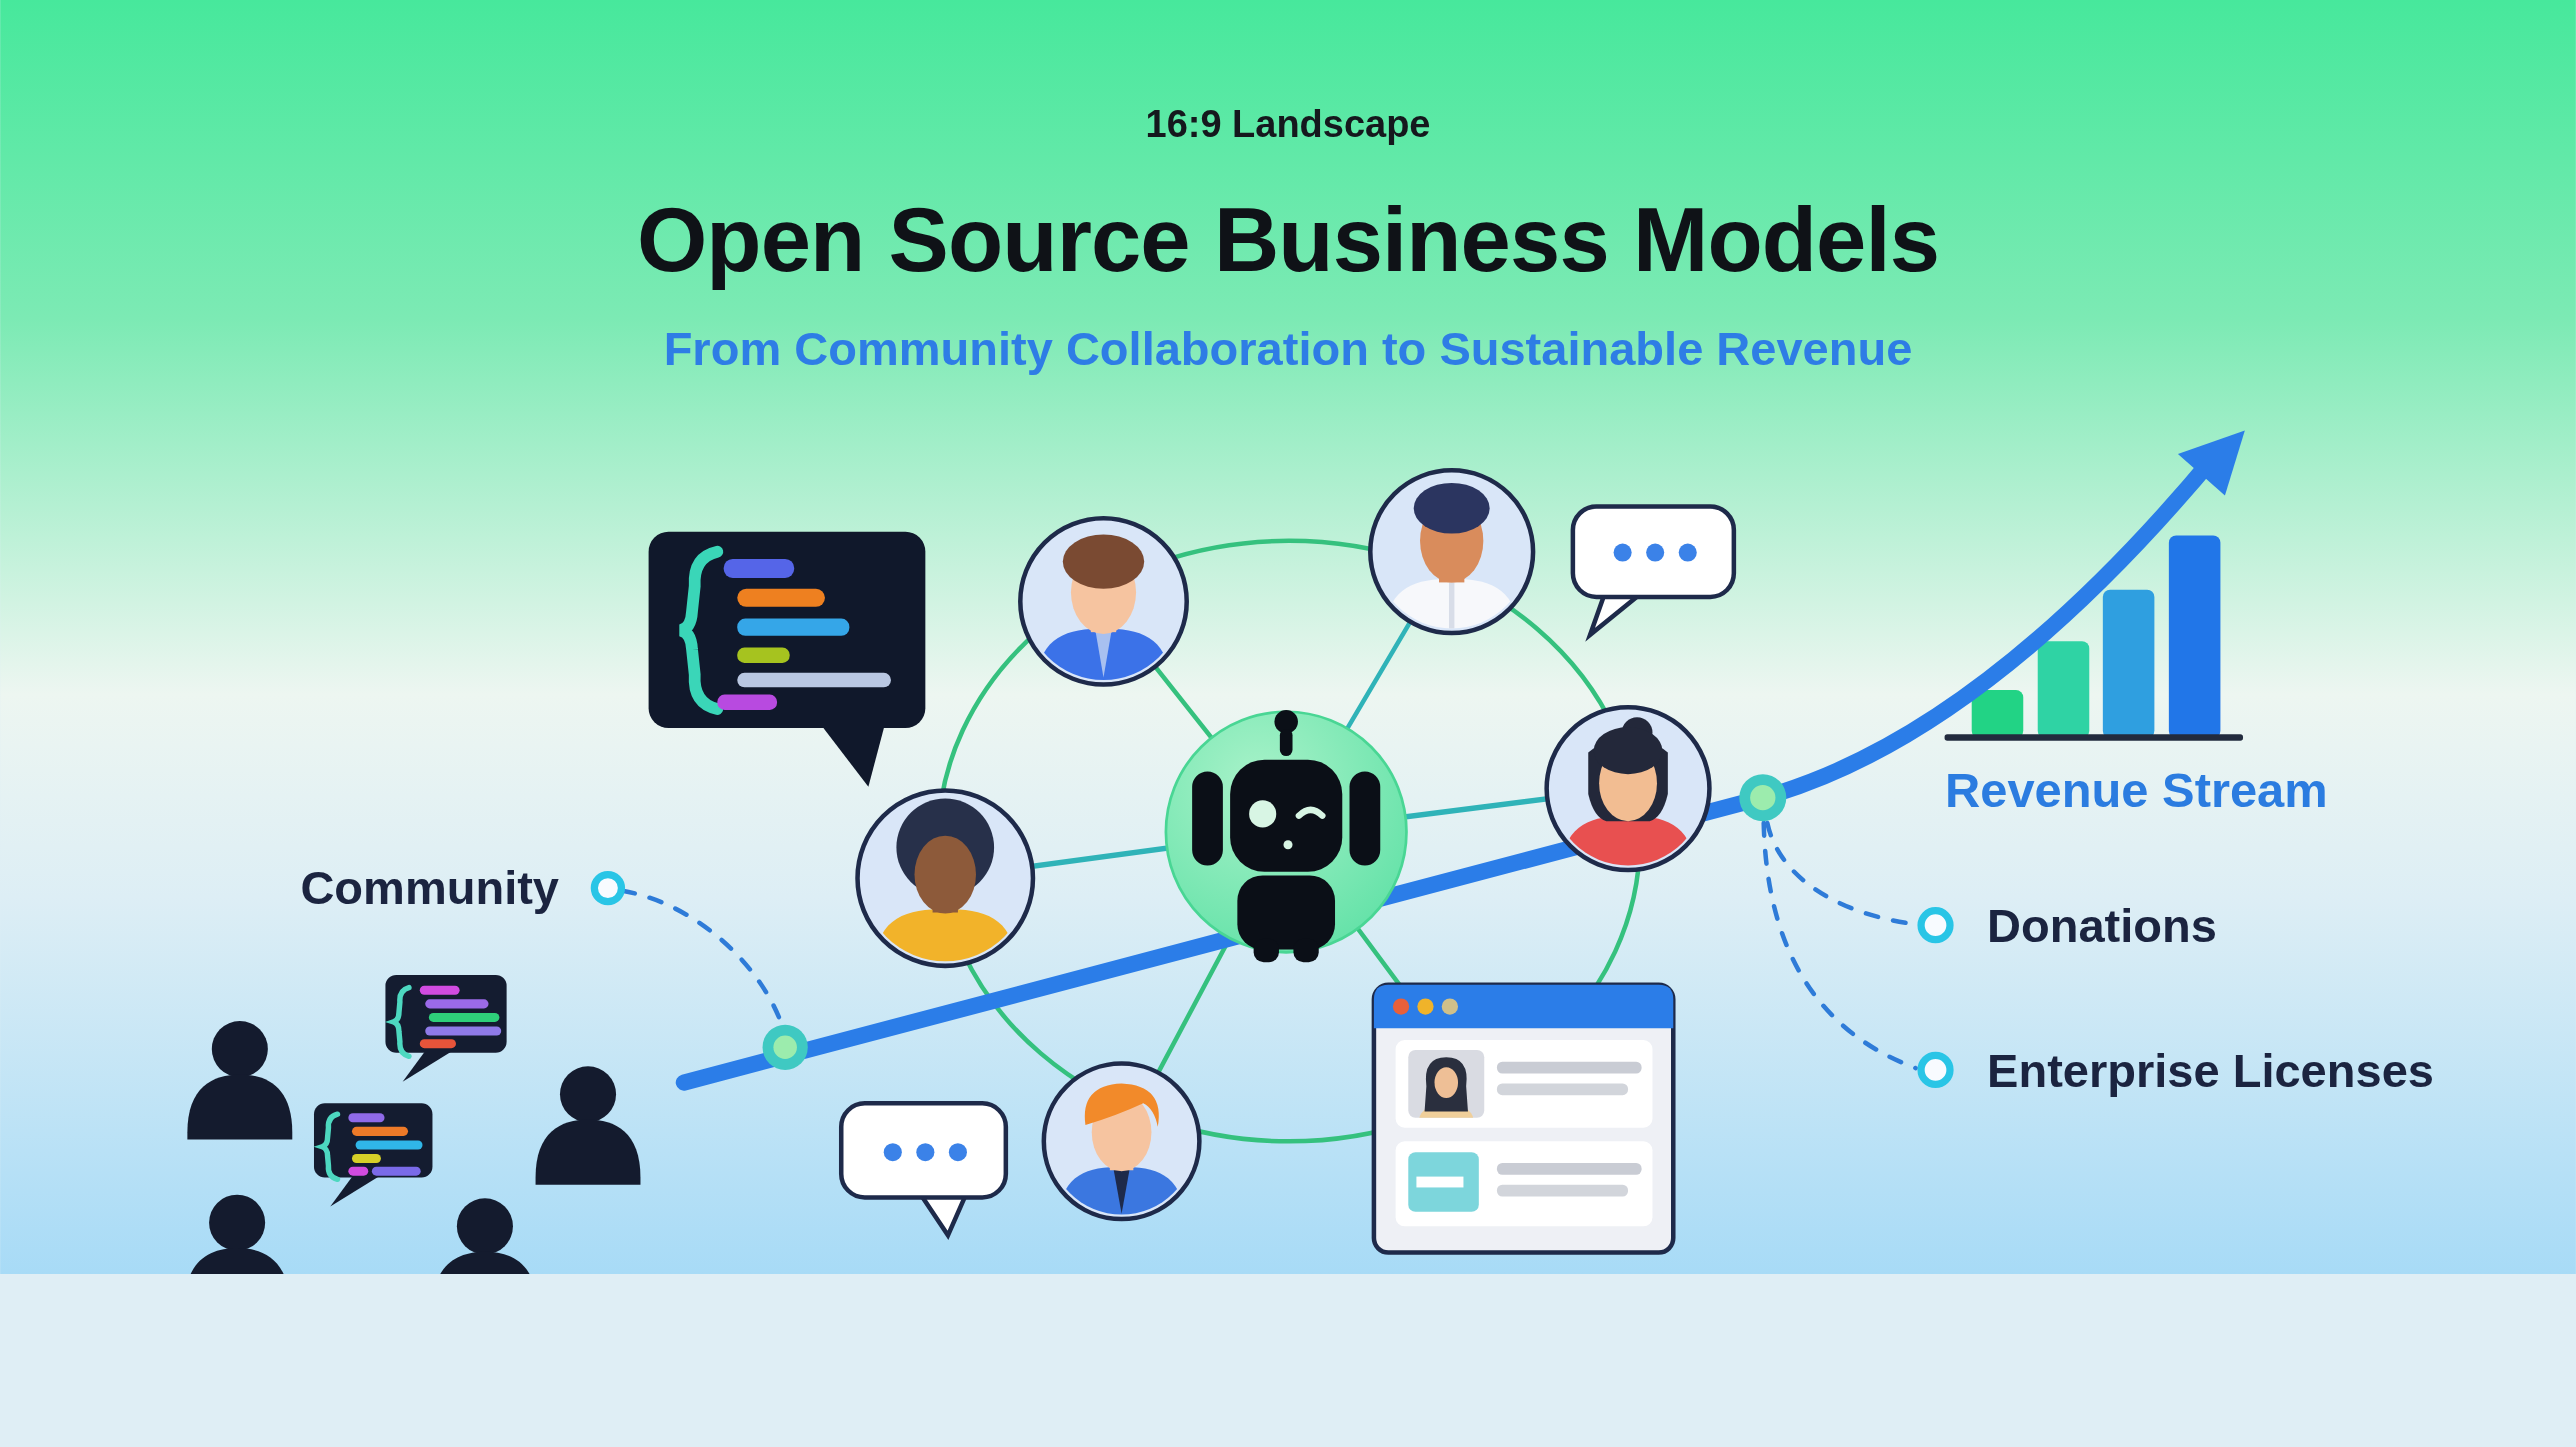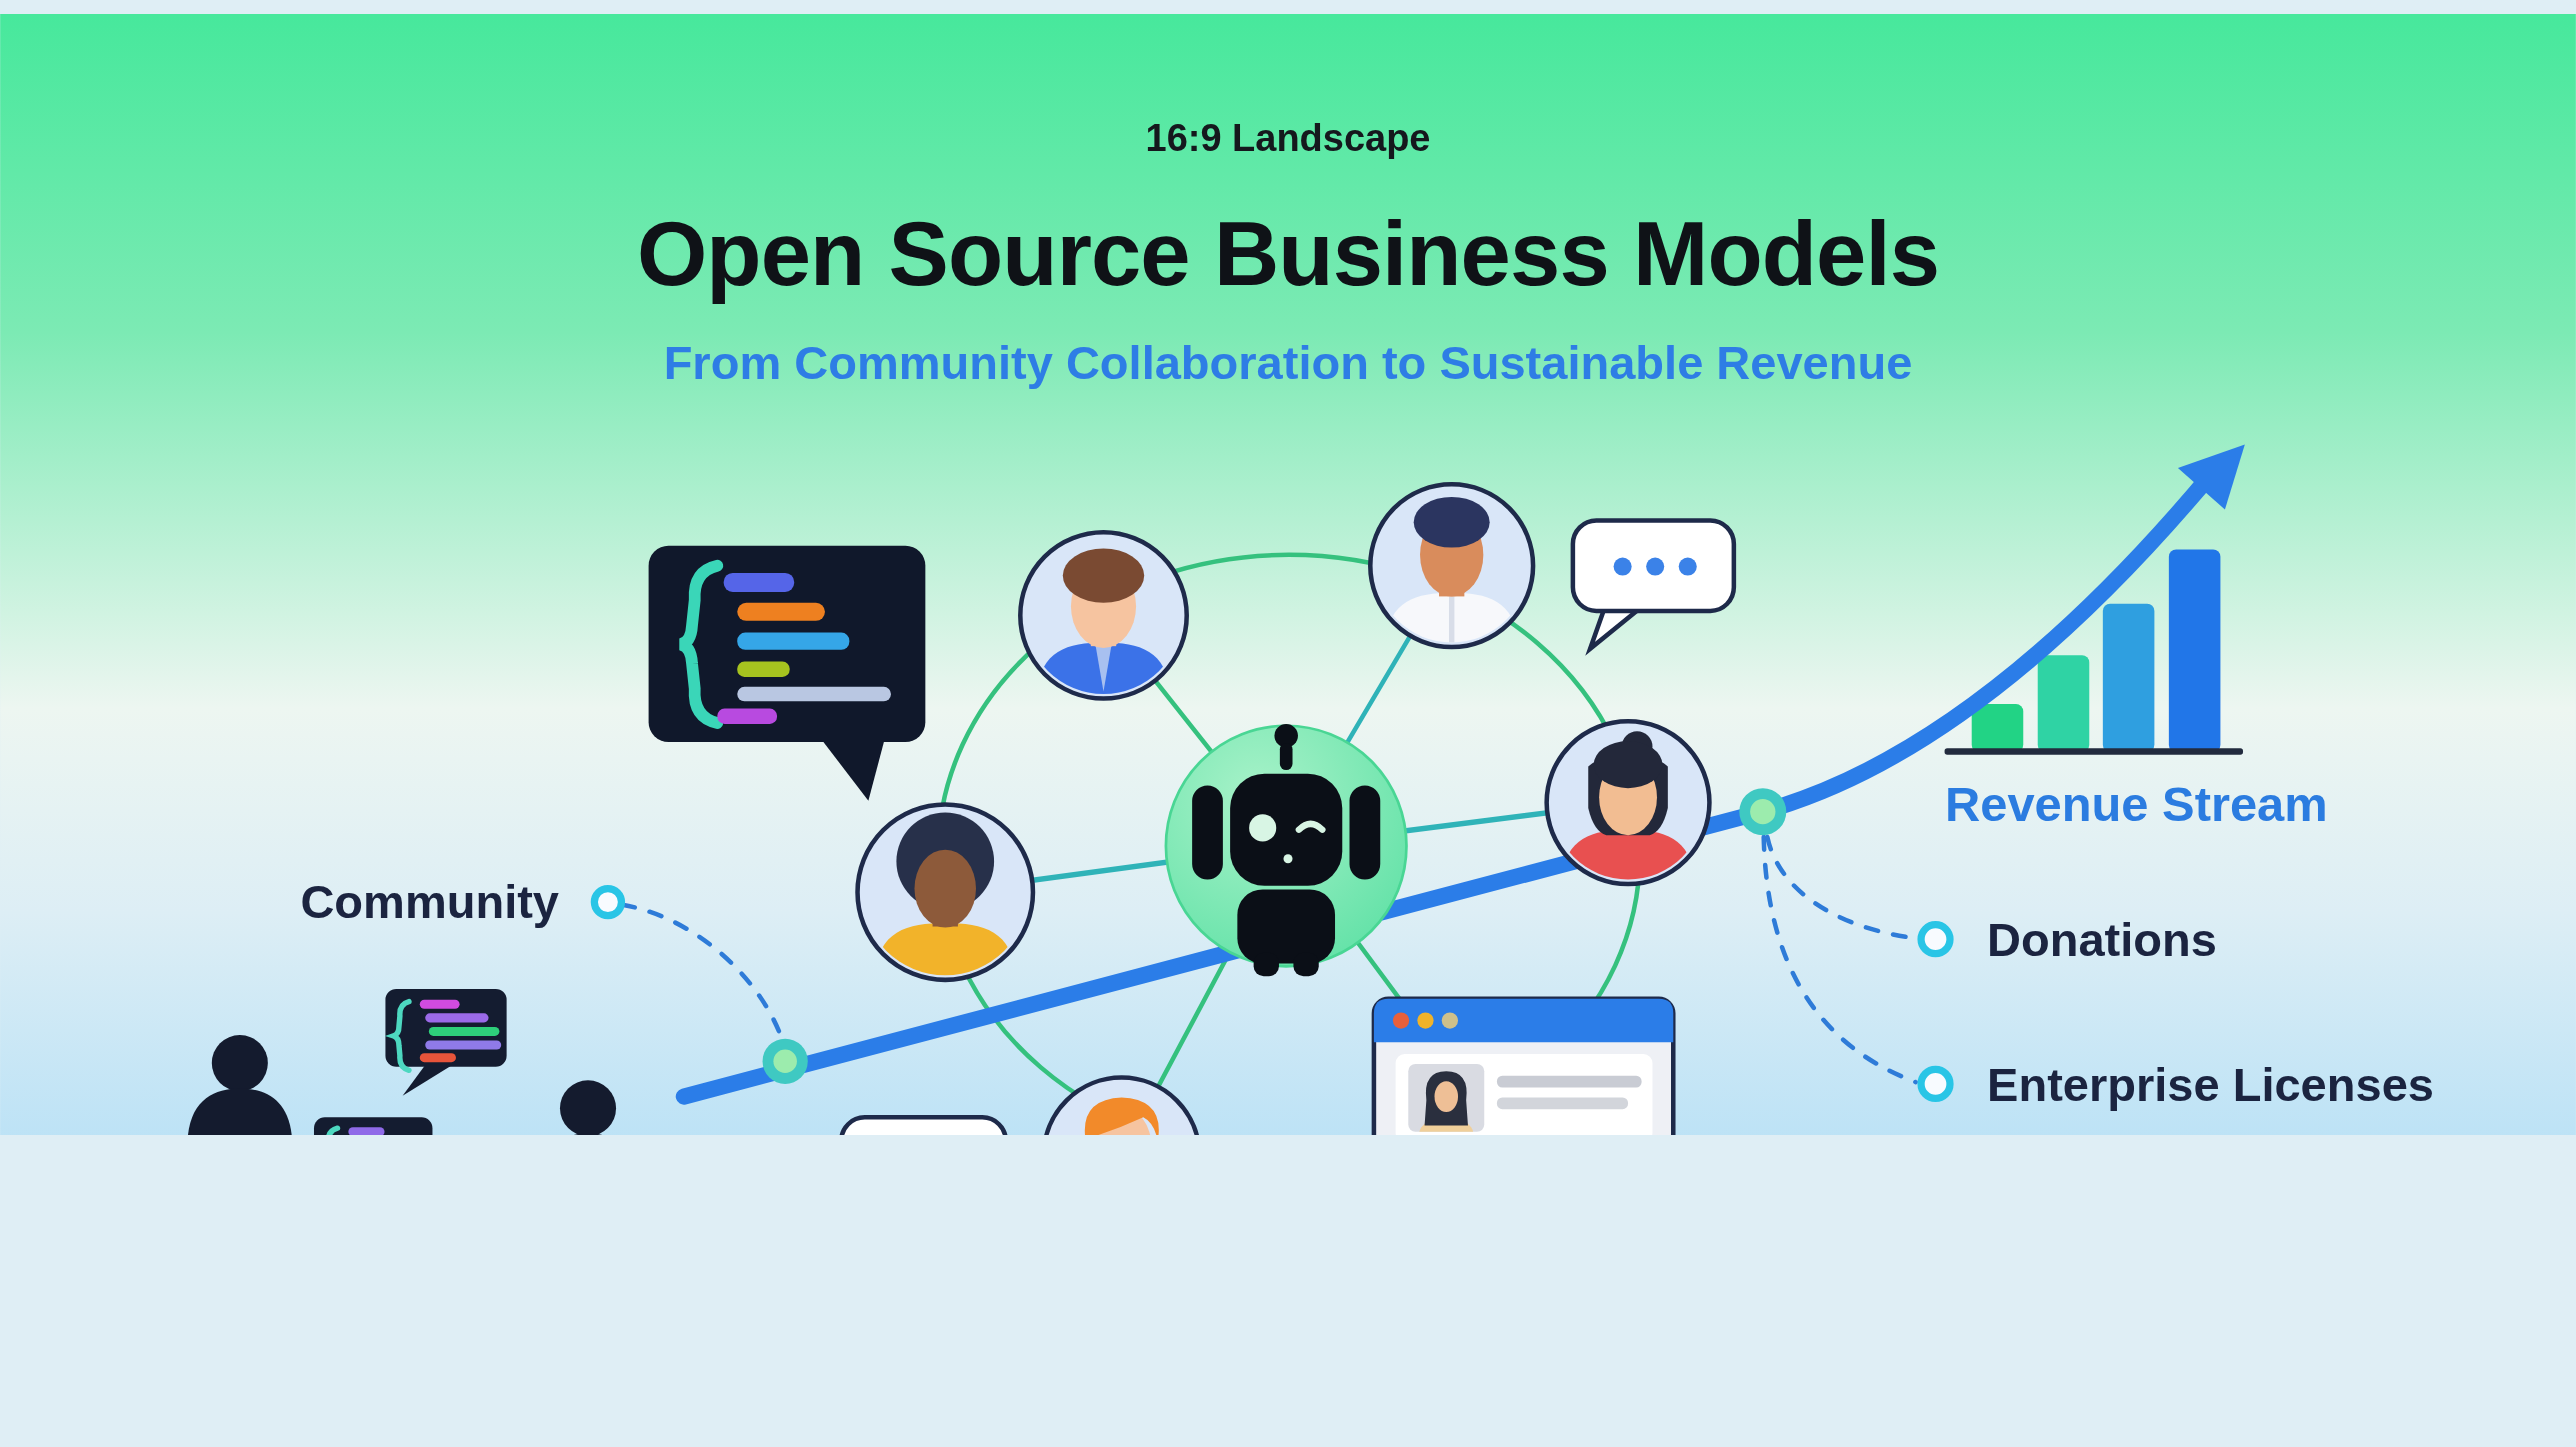--- a/index.html
+++ b/index.html
@@ -1,17 +1,17 @@
 <!DOCTYPE html>
 <html style="font-size:14.5px"><head>
 <meta charset="utf-8">
 <style>
   html,body{margin:0;padding:0;background:#dfeef5;}
-  .canvas{position:relative;width:2576px;height:1121px;overflow:hidden;
-          font-family:"Liberation Sans", sans-serif;margin-top:14px;}
+  .canvas{position:relative;width:2576px;height:1274px;overflow:hidden;
+          font-family:"Liberation Sans", sans-serif;}
   svg{display:block}
   text{font-family:"Liberation Sans", sans-serif;}
   .fmt-label{font-size:42px;font-weight:600;fill:#15181d;}
   .title{font-size:100px;font-weight:bold;fill:#0f1217;letter-spacing:-1px;}
   .subtitle{font-size:52px;font-weight:600;fill:#2e7de5;}
   .side-label{font-size:52px;font-weight:600;fill:#1b2440;}
   .rev-label{font-size:54px;font-weight:600;fill:#2b7ce0;}
 </style>
 </head>
 <body>

